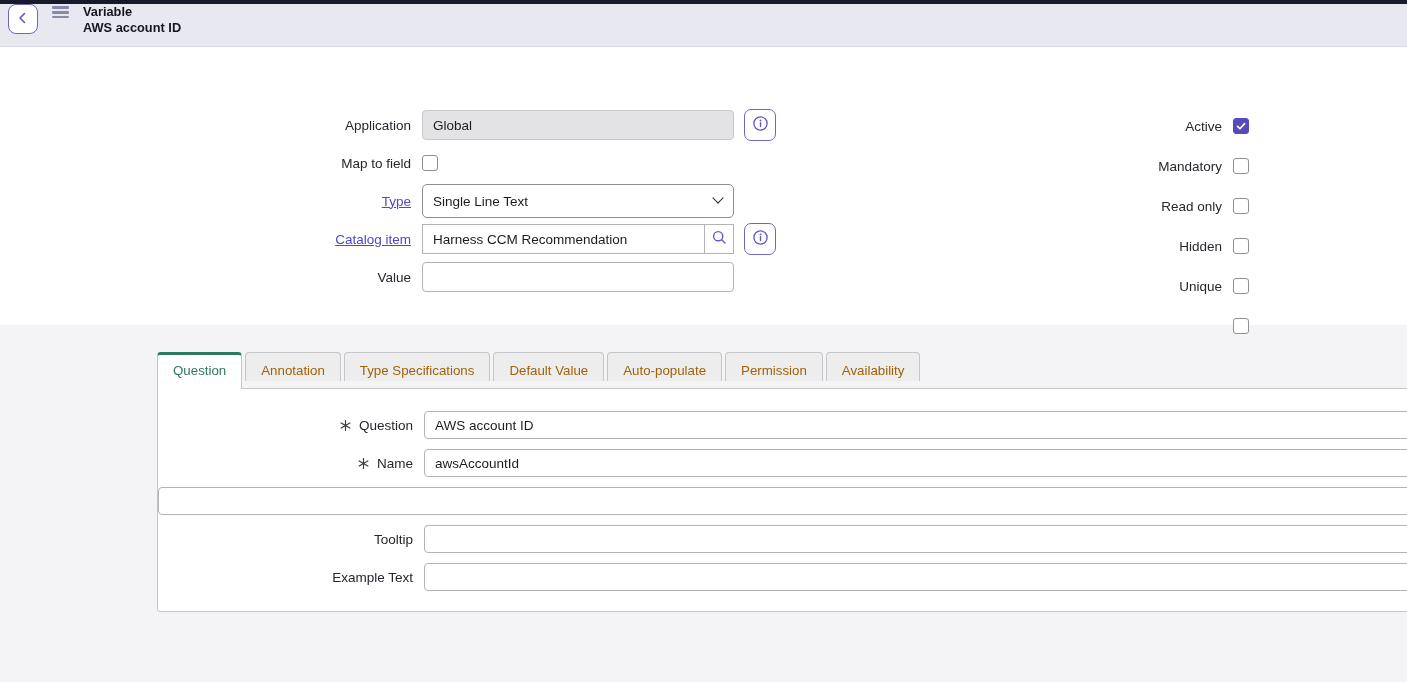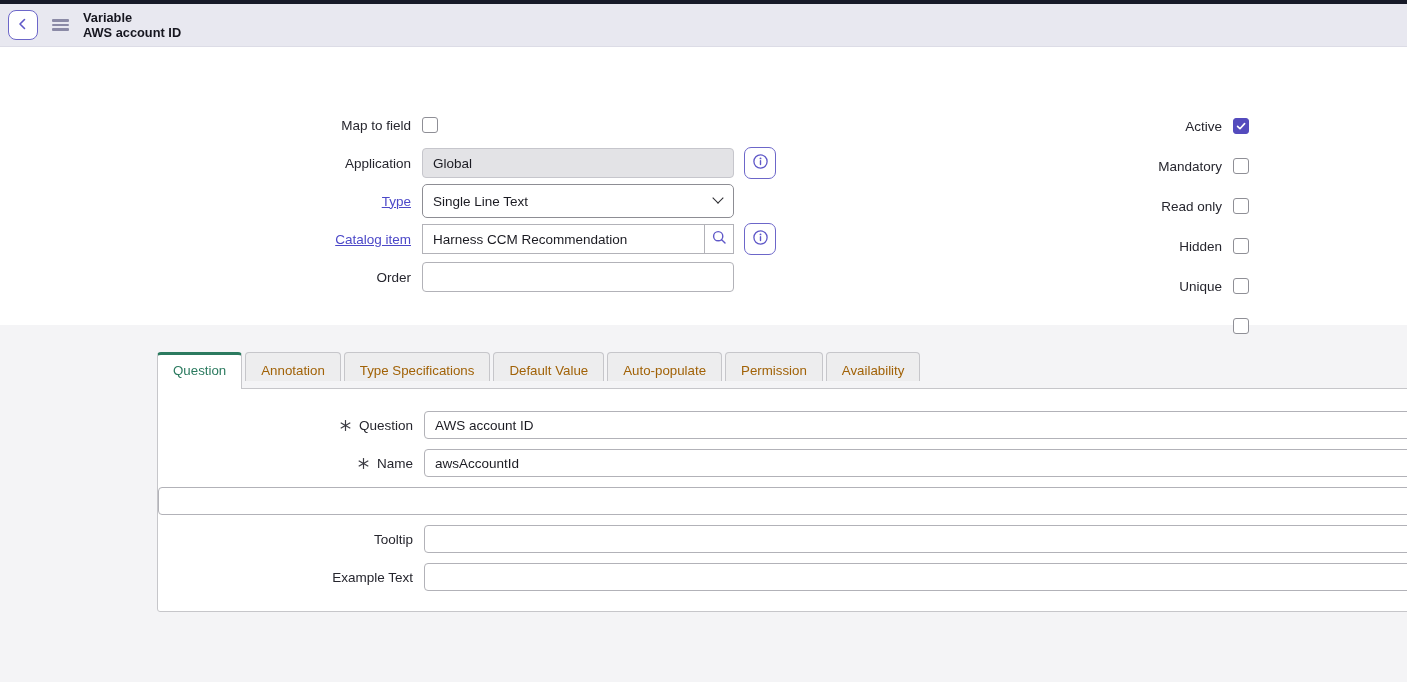--- a/index.html
+++ b/index.html
@@ -4,21 +4,21 @@
 <style>
   * { margin:0; padding:0; box-sizing:border-box; }
   html,body { width:1407px; height:682px; overflow:hidden; }
   body {
     font-family:"Liberation Sans","DejaVu Sans",sans-serif;
     font-size:13.5px; color:#26262e; background:#fff;
   }
   
   .top-strip { height:4px; background:#171a28; }
   .header-bar {
-    height:43px; background:#e8e8f0; display:flex; align-items:center;
+    height:43px; background:#e8e8f0; display:flex; align-items:flex-start;
     padding-left:8px; border-bottom:1px solid #dcdce6;
   }
   .back-btn {
     width:30px; height:30px; background:#fff; border:1px solid #6c66c9;
     border-radius:8px; display:flex; align-items:center; justify-content:center;
     cursor:pointer; flex:0 0 auto;
   }
   .hamburger { width:17px; margin-left:14px; cursor:pointer; flex:0 0 auto; }
   .hamburger div { height:2.6px; background:#8b8aa6; border-radius:1px; margin:2.2px 0; }
   .title-block { margin-left:14px; }
@@ -120,37 +120,37 @@
   <div class="title-block">
     <div>Variable</div>
     <div>AWS account ID</div>
   </div>
 </div>
 
 <div class="form-section">
 
   <div class="col-left">
     <div class="frow">
-      <div class="flabel">Map to field</div>
-      <div class="cbox">
-        
-      </div>
-    </div>
-
-    <div class="frow">
       <div class="flabel">Application</div>
       <input class="tinput w312 readonly" readonly="" value="Global" style="">
       <div class="info-btn">
         <span>
           <svg width="17" height="17" viewBox="0 0 17 17" fill="none">
             <circle cx="8.5" cy="8.5" r="6.6" stroke="#5f58c8" stroke-width="1.3"></circle>
             <line x1="8.5" y1="7.8" x2="8.5" y2="11.6" stroke="#5f58c8" stroke-width="1.4" stroke-linecap="round"></line>
             <circle cx="8.5" cy="5.4" r="0.95" fill="#5f58c8"></circle>
           </svg>
         </span>
+      </div>
+    </div>
+
+    <div class="frow">
+      <div class="flabel">Map to field</div>
+      <div class="cbox">
+        
       </div>
     </div>
 
     <div class="frow">
       <div class="flabel">
         <a class="field-link">Type</a>
       </div>
       <div class="sel-wrap">
         <select class="tselect">
           <option>Single Line Text</option>
@@ -178,21 +178,21 @@
           <svg width="17" height="17" viewBox="0 0 17 17" fill="none">
             <circle cx="8.5" cy="8.5" r="6.6" stroke="#5f58c8" stroke-width="1.3"></circle>
             <line x1="8.5" y1="7.8" x2="8.5" y2="11.6" stroke="#5f58c8" stroke-width="1.4" stroke-linecap="round"></line>
             <circle cx="8.5" cy="5.4" r="0.95" fill="#5f58c8"></circle>
           </svg>
         </span>
       </div>
     </div>
 
     <div class="frow">
-      <div class="flabel">Order</div>
+      <div class="flabel">Value</div>
       <input class="tinput w312" value="" style="">
     </div>
   </div>
 
   <div class="col-right">
     <div class="crow">
       <div class="clabel">Active</div>
       <div class="cbox checked">
         <svg width="12" height="12" viewBox="0 0 14 14" fill="none">
           <polyline points="3,7.4 5.8,10.2 11.2,4.2" stroke="#fff" stroke-width="1.9" stroke-linecap="round" stroke-linejoin="round"></polyline>

